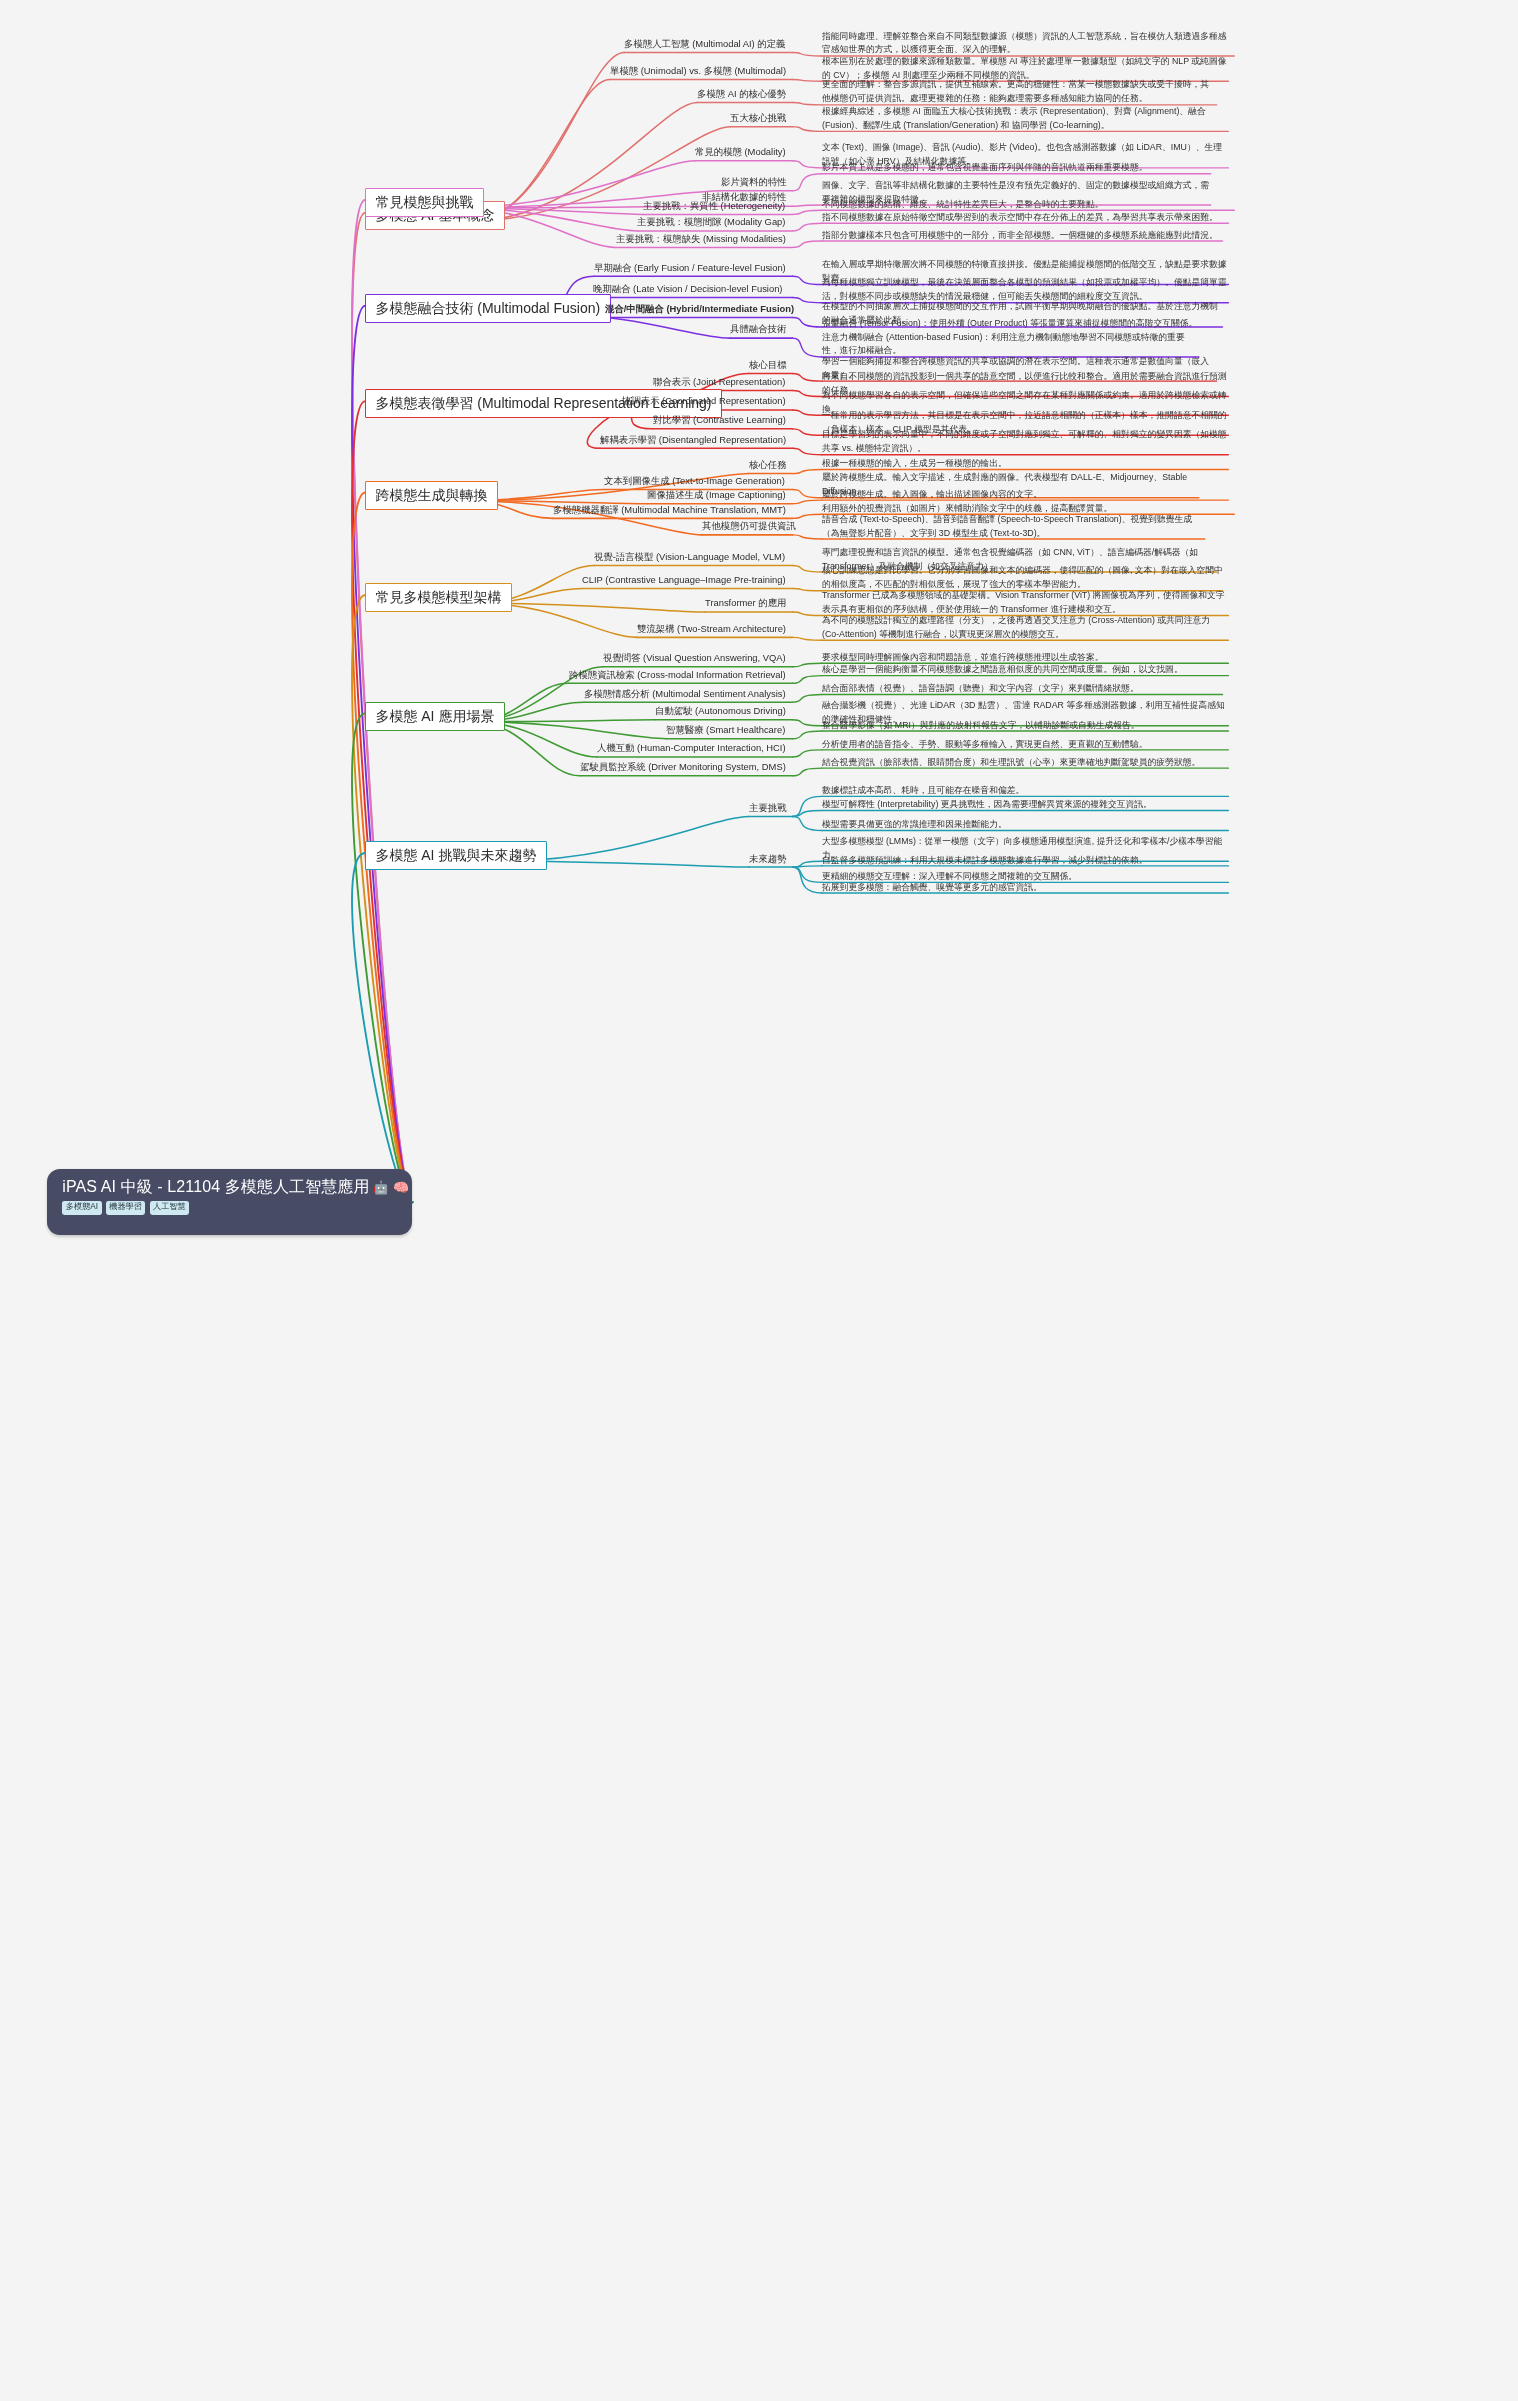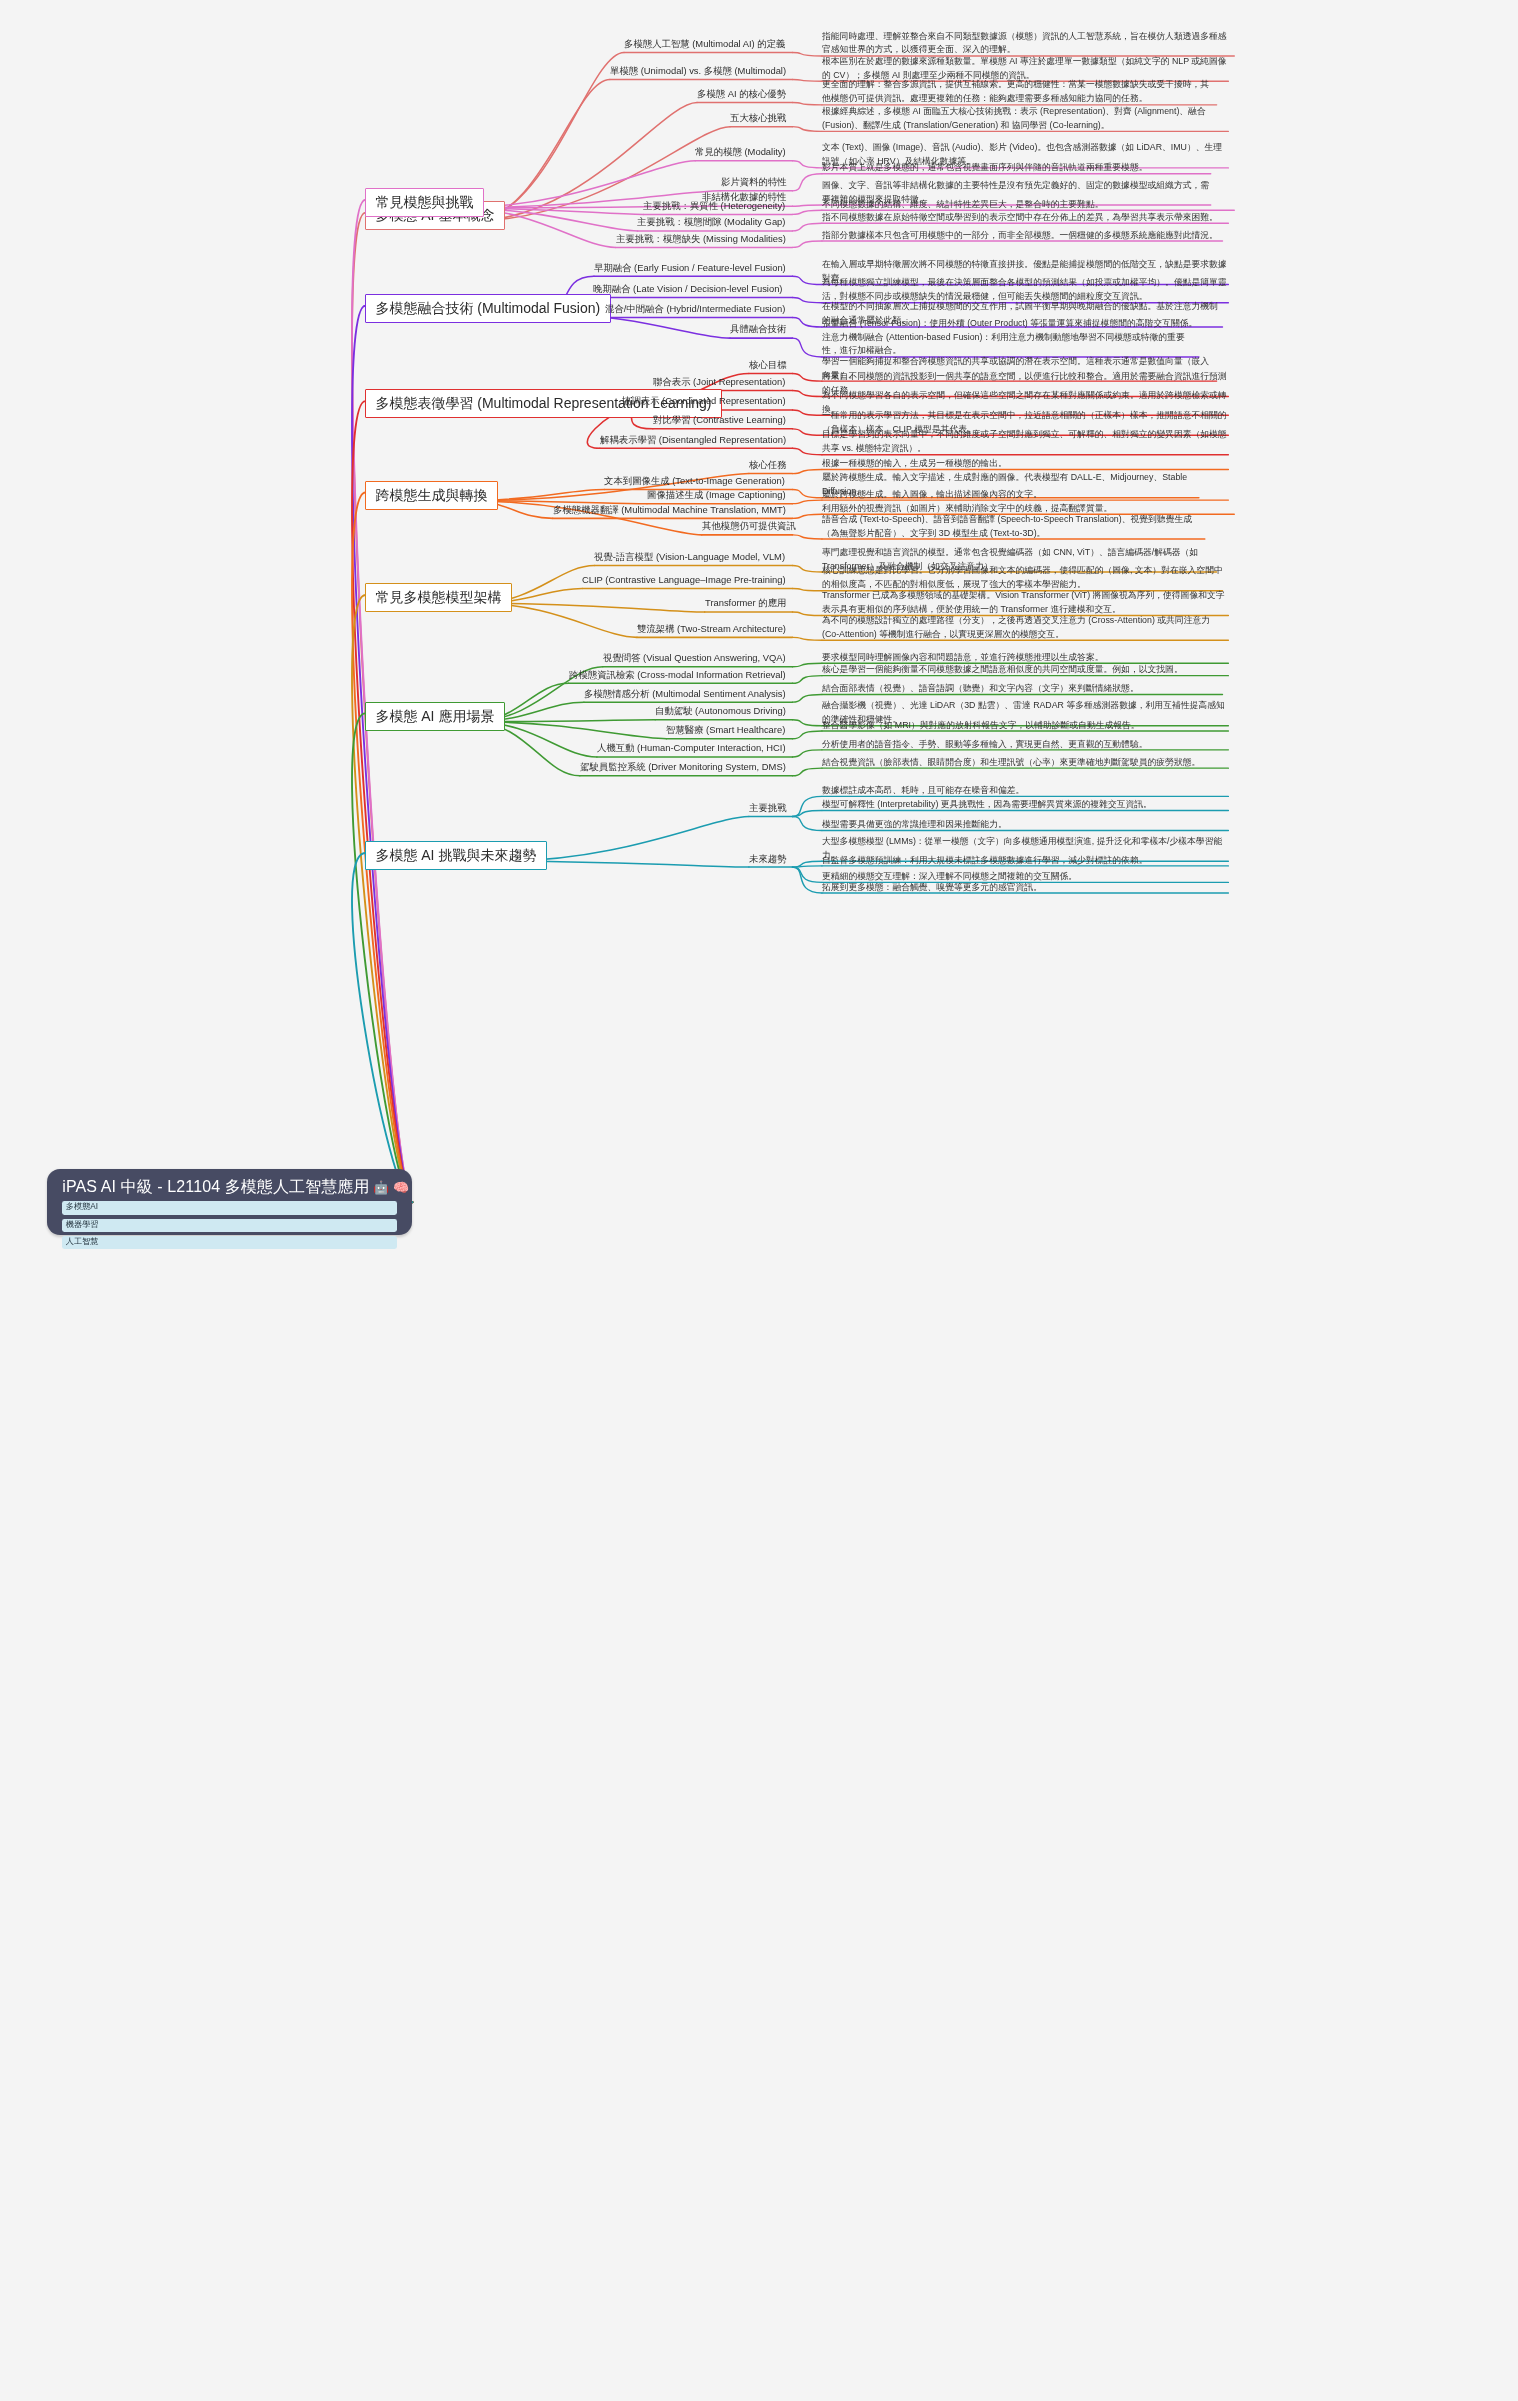--- a/index.html
+++ b/index.html
@@ -30,21 +30,21 @@
     box-shadow: 0 1.2px 2.9px rgba(0,0,0,.18);
   }
   #root-title {
     font-size: 16px;
     letter-spacing: 0.1px;
     line-height: 1.1;
     white-space: nowrap;
     font-weight: 400;
   }
   #root-emoji { font-size: 13px; margin-left: 3.5px; }
-  #root-tags { margin-top: 5.3px; display: flex; gap: 4.1px; flex-direction: column; }
+  #root-tags { margin-top: 5.3px; display: flex; gap: 4.1px; }
   .root-tag {
     background: #cfe9f2;
     color: #24343f;
     font-size: 8.2px;
     border-radius: 2.4px;
     padding: 1.2px 3.5px 1.8px 3.5px;
     line-height: 1.25;
     white-space: nowrap;
   }
 
@@ -285,21 +285,21 @@
       <div class="leaf" style="left: 822px; top: 198px; width: 412px;"><span>不同模態數據的結構、維度、統計特性差異巨大，是整合時的主要難點。</span></div>
       <div class="sub" style="top: 216px; left: 637px;"><span>主要挑戰：模態間隙 (Modality Gap)</span></div>
       <div class="leaf" style="left: 822px; top: 211px; width: 407px;"><span>指不同模態數據在原始特徵空間或學習到的表示空間中存在分佈上的差異，為學習共享表示帶來困難。</span></div>
       <div class="sub" style="top: 233px; left: 616px;"><span>主要挑戰：模態缺失 (Missing Modalities)</span></div>
       <div class="leaf" style="left: 822px; top: 229px; width: 401px;"><span>指部分數據樣本只包含可用模態中的一部分，而非全部模態。一個穩健的多模態系統應能應對此情況。</span></div>
       <div class="branch" style="left: 365px; top: 294px; border-color: rgb(123, 47, 224);"><span>多模態融合技術 (Multimodal Fusion)</span></div>
       <div class="sub" style="top: 262px; left: 594px;"><span>早期融合 (Early Fusion / Feature-level Fusion)</span></div>
       <div class="leaf" style="left: 822px; top: 258px; width: 407px;"><span>在輸入層或早期特徵層次將不同模態的特徵直接拼接。優點是能捕捉模態間的低階交互，缺點是要求數據對齊。</span></div>
       <div class="sub" style="top: 283px; left: 593px;"><span>晚期融合 (Late Vision / Decision-level Fusion)</span></div>
       <div class="leaf" style="left: 822px; top: 276px; width: 407px;"><span>為每種模態獨立訓練模型，最後在決策層面整合各模型的預測結果（如投票或加權平均）。優點是簡單靈活，對模態不同步或模態缺失的情況最穩健，但可能丟失模態間的細粒度交互資訊。</span></div>
-      <div class="sub" style="top: 303px; left: 605px;"><span>混合/中間融合 (Hybrid/Intermediate Fusion)</span></div>
+      <div class="sub" style="top: 303px; left: 605px; font-weight: bold;"><span>混合/中間融合 (Hybrid/Intermediate Fusion)</span></div>
       <div class="leaf" style="left: 822px; top: 300px; width: 401px;"><span>在模型的不同抽象層次上捕捉模態間的交互作用，試圖平衡早期與晚期融合的優缺點。基於注意力機制的融合通常屬於此類。</span></div>
       <div class="sub" style="top: 323px; left: 730px;"><span>具體融合技術</span></div>
       <div class="leaf" style="left: 822px; top: 317px; width: 377px;"><span>張量融合 (Tensor Fusion)：使用外積 (Outer Product) 等張量運算來捕捉模態間的高階交互關係。注意力機制融合 (Attention-based Fusion)：利用注意力機制動態地學習不同模態或特徵的重要性，進行加權融合。</span></div>
       <div class="branch" style="left: 365px; top: 389px; border-color: rgb(224, 48, 48);"><span>多模態表徵學習 (Multimodal Representation Learning)</span></div>
       <div class="sub" style="top: 359px; left: 749px;"><span>核心目標</span></div>
       <div class="leaf" style="left: 822px; top: 355px; width: 395px;"><span>學習一個能夠捕捉和整合跨模態資訊的共享或協調的潛在表示空間。這種表示通常是數值向量（嵌入向量）。</span></div>
       <div class="sub" style="top: 376px; left: 653px;"><span>聯合表示 (Joint Representation)</span></div>
       <div class="leaf" style="left: 822px; top: 370px; width: 407px;"><span>將來自不同模態的資訊投影到一個共享的語意空間，以便進行比較和整合。適用於需要融合資訊進行預測的任務。</span></div>
       <div class="sub" style="top: 395px; left: 622px;"><span>協調表示 (Coordinated Representation)</span></div>
       <div class="leaf" style="left: 822px; top: 389px; width: 407px;"><span>為不同模態學習各自的表示空間，但確保這些空間之間存在某種對應關係或約束。適用於跨模態檢索或轉換。</span></div>

